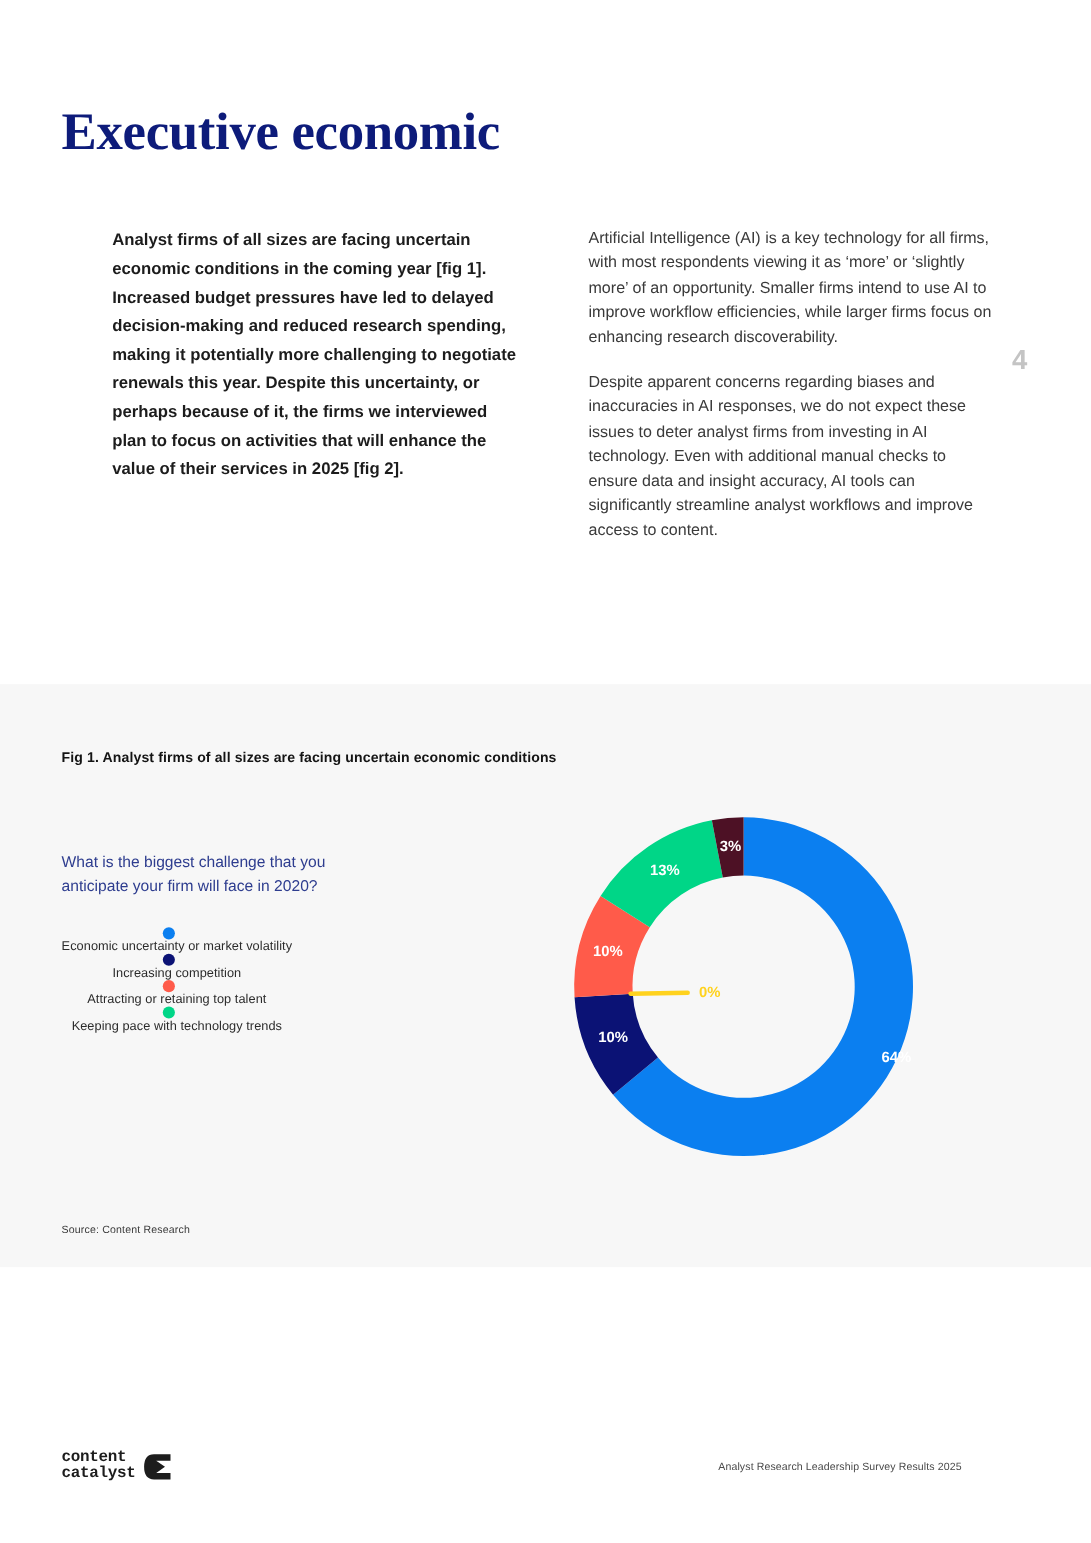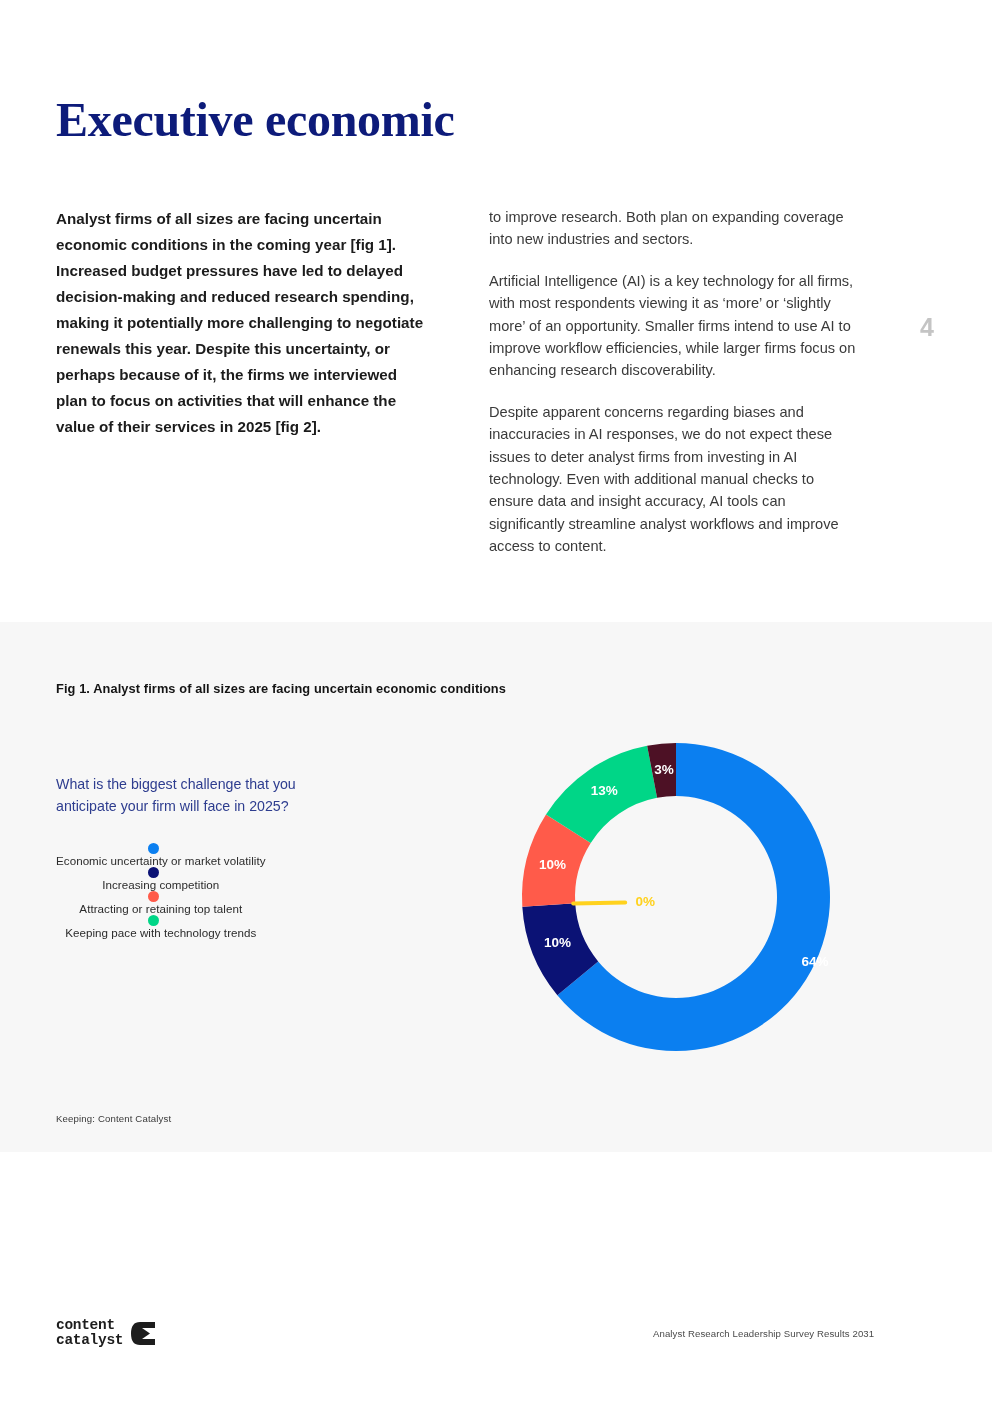--- a/index.html
+++ b/index.html
@@ -24,21 +24,21 @@
     margin:0;
   }
 
   
   .page-number{
     position:absolute;left:920px;top:313px;
     font-size:25px;font-weight:bold;color:#c4c4c4;
   }
 
   
-  .col{position:absolute;top:206px;}
+  .col{position:absolute;top:206px;margin-left:46px;}
   .col-left{left:56px;width:372px;}
   .col-right{left:489px;width:372px;}
   .col p{margin:0 0 20px 0;color:#2b2b2b;font-size:15.2px;line-height:26px;}
   .col p.lead{font-weight:bold;color:#1c1c1c;line-height:26px;}
   .col-right p{font-size:14.6px;line-height:22.4px;margin-bottom:19px;color:#3a3a3a;}
 
   
   .fig-panel{
     position:absolute;left:0;top:622px;width:992px;height:530px;
     background:#f7f7f7;
@@ -94,30 +94,29 @@
 
   <h1 class="page-title">Executive economic</h1>
 
   <div class="page-number">4</div>
 
   <div class="col col-left">
     <p class="lead">Analyst firms of all sizes are facing uncertain economic conditions in the coming year [fig 1]. Increased budget pressures have led to delayed decision-making and reduced research spending, making it potentially more challenging to negotiate renewals this year. Despite this uncertainty, or perhaps because of it, the firms we interviewed plan to focus on activities that will enhance the value of their services in 2025 [fig 2].</p>
   </div>
 
   <div class="col col-right">
-    <p>to improve research. Both plan on expanding coverage into new industries and sectors.</p>
     <p>Artificial Intelligence (AI) is a key technology for all firms, with most respondents viewing it as ‘more’ or ‘slightly more’ of an opportunity. Smaller firms intend to use AI to improve workflow efficiencies, while larger firms focus on enhancing research discoverability.</p>
     <p>Despite apparent concerns regarding biases and inaccuracies in AI responses, we do not expect these issues to deter analyst firms from investing in AI technology. Even with additional manual checks to ensure data and insight accuracy, AI tools can significantly streamline analyst workflows and improve access to content.</p>
   </div>
 
   <div class="fig-panel"></div>
 
   <div class="fig-caption">Fig 1. Analyst firms of all sizes are facing uncertain economic conditions</div>
 
-  <div class="chart-question">What is the biggest challenge that you anticipate your firm will face in 2025?</div>
+  <div class="chart-question">What is the biggest challenge that you anticipate your firm will face in 2020?</div>
 
   <div class="legend">
     <div class="legend-item">
       <span class="legend-swatch" style="background: rgb(11, 127, 240);"></span>
       <span class="legend-label">Economic uncertainty or market volatility</span>
     </div>
     <div class="legend-item">
       <span class="legend-swatch" style="background: rgb(11, 18, 117);"></span>
       <span class="legend-label">Increasing competition</span>
     </div>
@@ -141,27 +140,27 @@
         <text class="slice-label" text-anchor="middle" dominant-baseline="middle" x="314.890952553534" y="242.35712125523867" fill="#ffffff">64%</text>
         <text class="slice-label" text-anchor="middle" dominant-baseline="middle" x="57.45349804924794" y="223.9358804672964" fill="#ffffff">10%</text>
         <path d="M 73.20324697188803 183.46742351151934 L 125.20324697188803 182.46742351151934" stroke="#FFD21E" stroke-width="4" stroke-linecap="round" fill="none"></path>
         <text class="slice-label" text-anchor="middle" dominant-baseline="middle" x="145.20324697188803" y="182.46742351151934" fill="#FFD21E">0%</text>
         <text class="slice-label" text-anchor="middle" dominant-baseline="middle" x="52.50564695609951" y="145.2920393864811" fill="#ffffff">10%</text>
         <text class="slice-label" text-anchor="middle" dominant-baseline="middle" x="104.33436932385331" y="71.5472267799934" fill="#ffffff">13%</text>
         <text class="slice-label" text-anchor="middle" dominant-baseline="middle" x="164.00119005188924" y="50.06584951310731" fill="#ffffff">3%</text>
       </svg>
   </div>
 
-  <div class="source-note">Keeping: Content Catalyst</div>
+  <div class="source-note">Source: Content Research</div>
 
   <div class="logo">
     <div class="logo-text">
       <div>content</div>
       <div>catalyst</div>
     </div>
     <svg class="logo-mark" width="26" height="27" viewBox="0 0 26 27">
       <path d="M25 2 L10 2 Q1 2 1 13.5 Q1 25 10 25 L25 25 L25 19 L12 19 L20 13.5 L12 8 L25 8 Z" fill="#1d1d1d"></path>
     </svg>
   </div>
 
-  <div class="footer-text">Analyst Research Leadership Survey Results 2031</div>
+  <div class="footer-text">Analyst Research Leadership Survey Results 2025</div>
 
 </div>
 
 </body></html>

